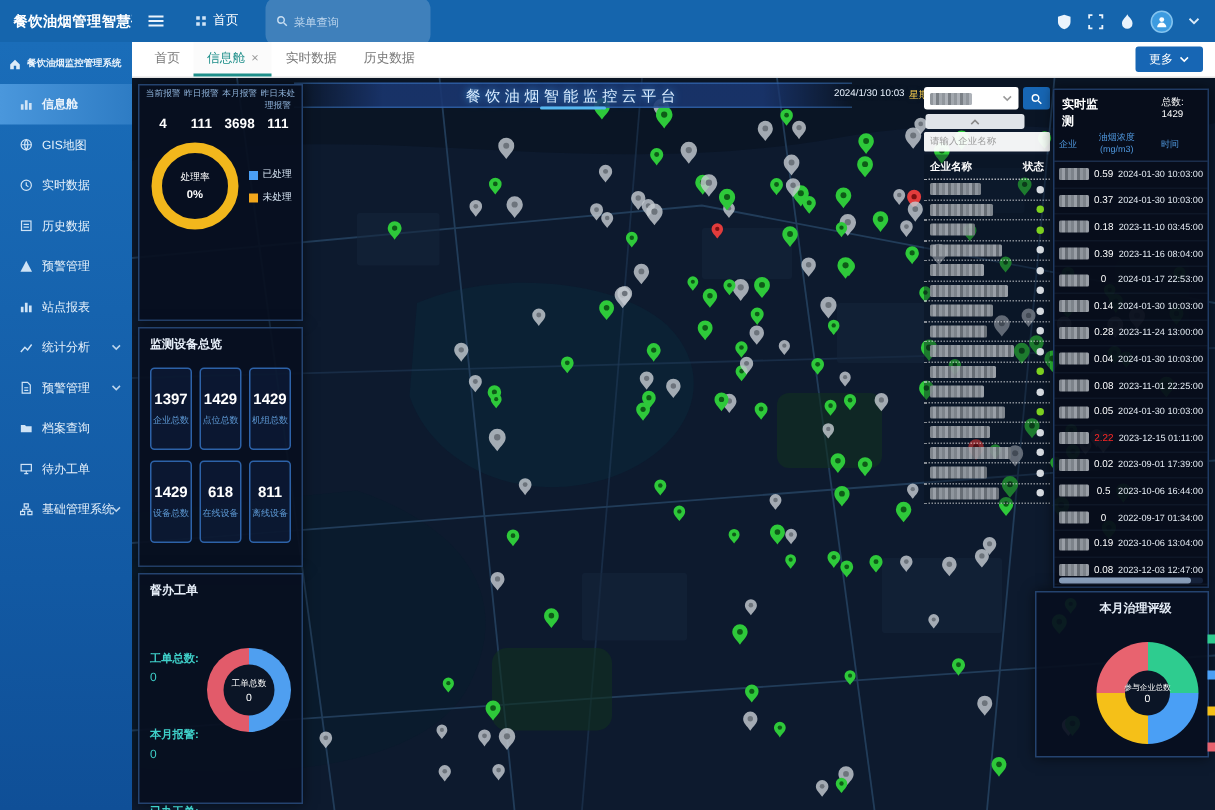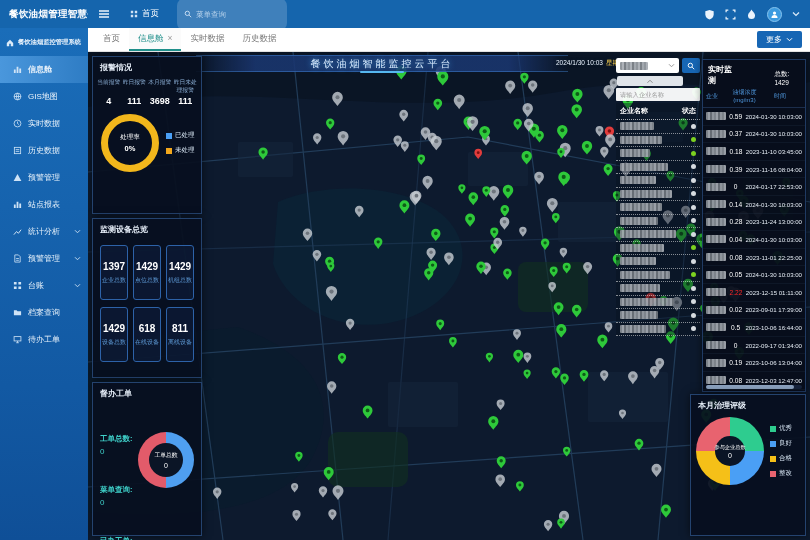--- a/index.html
+++ b/index.html
@@ -90,35 +90,35 @@
   .cs-input{margin-top:2px;height:13px;background:rgba(255,255,255,.95);border-radius:1px;display:flex;align-items:center;padding:0 4px;}
   .cs-input input{border:none;outline:none;background:transparent;font-size:6.3px;color:#666;width:100%;padding:0;font-family:inherit;}
   .cs-input input::placeholder{color:#9a9a9a;}
   .cs-list{margin-top:2px;background:rgba(8,16,30,.42);}
   .cs-head{display:flex;justify-content:space-between;font-size:7px;font-weight:bold;color:#fff;padding:3px 4px;border-bottom:1px dotted rgba(255,255,255,.65);}
   .cs-item{display:flex;align-items:center;justify-content:space-between;height:13.5px;padding:0 4px;border-bottom:1px dotted rgba(255,255,255,.5);cursor:pointer;}
   .blur{height:8px;border-radius:1px;background:repeating-linear-gradient(90deg,#878d94 0 2px,#a6abb2 2px 4px,#6f757c 4px 6px,#9aa0a7 6px 8px);opacity:.92;flex:none;}
   .dot{width:5px;height:5px;border-radius:50%;flex:none;}
   
   #realtime-panel{left:614px;top:7px;width:104px;height:333px;background:rgba(7,13,26,.95);border:1px solid #1f3a63;z-index:6;}
-  .rt-head{display:flex;justify-content:space-between;align-items:flex-end;padding:4px 5px 2px;gap:40px;}
+  .rt-head{display:flex;justify-content:space-between;align-items:flex-start;padding:4px 5px 2px;gap:40px;}
   .rt-title{font-size:8px;font-weight:bold;}
   .rt-total{font-size:6.5px;color:#fff;}
   .rt-cols{display:flex;align-items:center;padding:1px 3px 3px;font-size:6px;color:#4f97dd;border-bottom:1px solid rgba(80,130,200,.28);}
   .c1{width:25px;}
   .c2{width:27px;text-align:center;line-height:1.25;}
   .c3{flex:1;text-align:center;}
   .rt-row{display:flex;align-items:center;height:17.6px;padding:0 3px;border-bottom:1px solid rgba(120,150,200,.07);}
   .rt-row .blur{width:20px;}
   .rt-val{width:27px;text-align:center;color:#fff;font-size:6.6px;}
   .rt-time{flex:1;text-align:right;color:#e6edf5;font-size:6.1px;white-space:nowrap;}
   .rt-scroll{position:absolute;bottom:2px;left:3px;right:3px;height:4px;background:#16233c;border-radius:2px;}
   .rt-thumb{width:92%;height:100%;background:#8aa0bd;border-radius:2px;cursor:pointer;}
   
-  #rating-panel{left:602px;top:342px;width:116px;height:142px;z-index:6;}
+  #rating-panel{left:602px;top:342px;width:116px;height:111px;z-index:6;padding-left:35px;}
   .rate-body{display:flex;align-items:center;padding:3px 5px 0;}
   .rate-donut{width:68px;height:68px;border-radius:50%;position:relative;flex:none;}
   .rate-hole{position:absolute;left:19px;top:19px;right:19px;bottom:19px;border-radius:50%;background:#0b1526;display:flex;flex-direction:column;align-items:center;justify-content:center;}
   .rh-label{font-size:5.2px;white-space:nowrap;}
   .rh-value{font-size:7px;margin-top:1px;}
   .rate-legend{margin-left:6px;display:flex;flex-direction:column;gap:6px;}
   .ic{display:inline-flex;}
   .ic svg,.chev svg,.burger svg{width:100%;height:100%;display:block;}
 </style>
 </head>
@@ -271,46 +271,49 @@
           <span class="side-label">预警管理</span>
           <span class="chev">
             <svg viewBox="0 0 8 6" fill="none" stroke="currentColor" stroke-width="1.2">
               <path d="M1 1.5 4 4.5 7 1.5"></path>
             </svg>
           </span>
         </div>
         <div class="side-item">
           <span class="ic">
             <svg viewBox="0 0 10 10">
-              <path d="M1 1h3v3H1zM6 1h3v3H6zM1 6h3v3H1zM6 6h3v3H6z" fill="currentColor"></path>
-            </svg>
-          </span>
-          <span class="side-label">台账</span>
-          <span class="chev">
-            <svg viewBox="0 0 8 6" fill="none" stroke="currentColor" stroke-width="1.2">
-              <path d="M1 1.5 4 4.5 7 1.5"></path>
-            </svg>
-          </span>
-        </div>
-        <div class="side-item">
-          <span class="ic">
-            <svg viewBox="0 0 10 10">
               <path d="M1 2.5h3l1 1h4V8H1Z" fill="currentColor"></path>
             </svg>
           </span>
           <span class="side-label">档案查询</span>
         </div>
         <div class="side-item">
           <span class="ic">
             <svg viewBox="0 0 10 10" fill="none" stroke="currentColor" stroke-width=".9">
               <rect x="1.2" y="1.8" width="7.6" height="4.8"></rect>
               <path d="M3.5 8.6h3M5 6.6v2"></path>
             </svg>
           </span>
           <span class="side-label">待办工单</span>
+        </div>
+        <div class="side-item">
+          <span class="ic">
+            <svg viewBox="0 0 10 10" fill="none" stroke="currentColor" stroke-width=".9">
+              <rect x="3.5" y="1" width="3" height="2.4"></rect>
+              <rect x="0.8" y="6.6" width="3" height="2.4"></rect>
+              <rect x="6.2" y="6.6" width="3" height="2.4"></rect>
+              <path d="M5 3.4v1.6M2.3 6.6V5h5.4v1.6"></path>
+            </svg>
+          </span>
+          <span class="side-label">基础管理系统</span>
+          <span class="chev">
+            <svg viewBox="0 0 8 6" fill="none" stroke="currentColor" stroke-width="1.2">
+              <path d="M1 1.5 4 4.5 7 1.5"></path>
+            </svg>
+          </span>
         </div>
       </div>
   </div>
 
   <div class="tabbar">
     <div id="tab-list">
         <div class="tab">
           <span>首页</span>
         </div>
         <div class="tab active">
@@ -1080,21 +1083,20 @@
 
     <div class="banner">
       <span class="banner-title">餐饮油烟智能监控云平台</span>
     </div>
     <div class="banner-date">
       <span>2024/1/30 10:03</span>
       <span class="banner-weekday">星期二</span>
     </div>
 
     <div class="panel" id="alarm-panel">
-      <div class="p-title">报警情况</div>
       <div class="alarm-stats" id="alarm-stats">
           <div class="a-col">
             <div class="a-label">当前报警</div>
             <div class="a-value">4</div>
           </div>
           <div class="a-col">
             <div class="a-label">昨日报警</div>
             <div class="a-value">111</div>
           </div>
           <div class="a-col">
@@ -1156,21 +1158,21 @@
 
     <div class="panel" id="workorder-panel">
       <div class="p-title">督办工单</div>
       <div class="wo-body">
         <div class="wo-rows" id="wo-rows">
             <div class="wo-row">
               <div class="wo-label">工单总数:</div>
               <div class="wo-value">0</div>
             </div>
             <div class="wo-row">
-              <div class="wo-label">菜单查询:</div>
+              <div class="wo-label">本月报警:</div>
               <div class="wo-value">0</div>
             </div>
             <div class="wo-row">
               <div class="wo-label">已办工单:</div>
               <div class="wo-value">0</div>
             </div>
           </div>
         <div class="wo-donut" id="wo-donut" style="background: conic-gradient(rgb(79, 159, 240) 0deg, rgb(79, 159, 240) 50%, rgb(226, 91, 106) 50%, rgb(226, 91, 106) 100%);">
           <div class="wo-hole">
             <span class="wo-c-label">工单总数</span>

